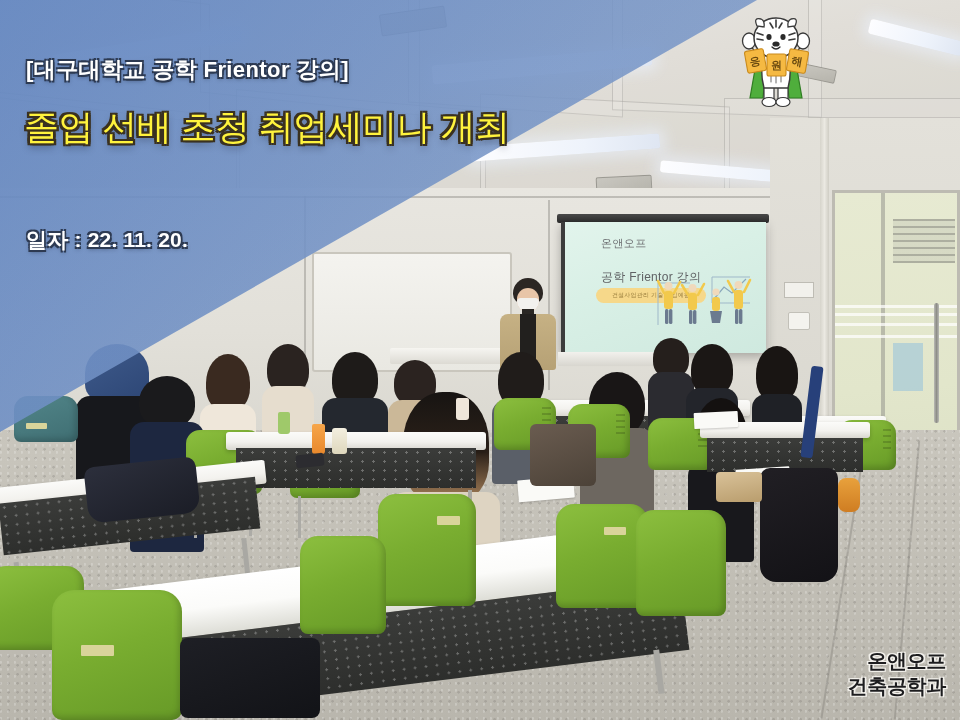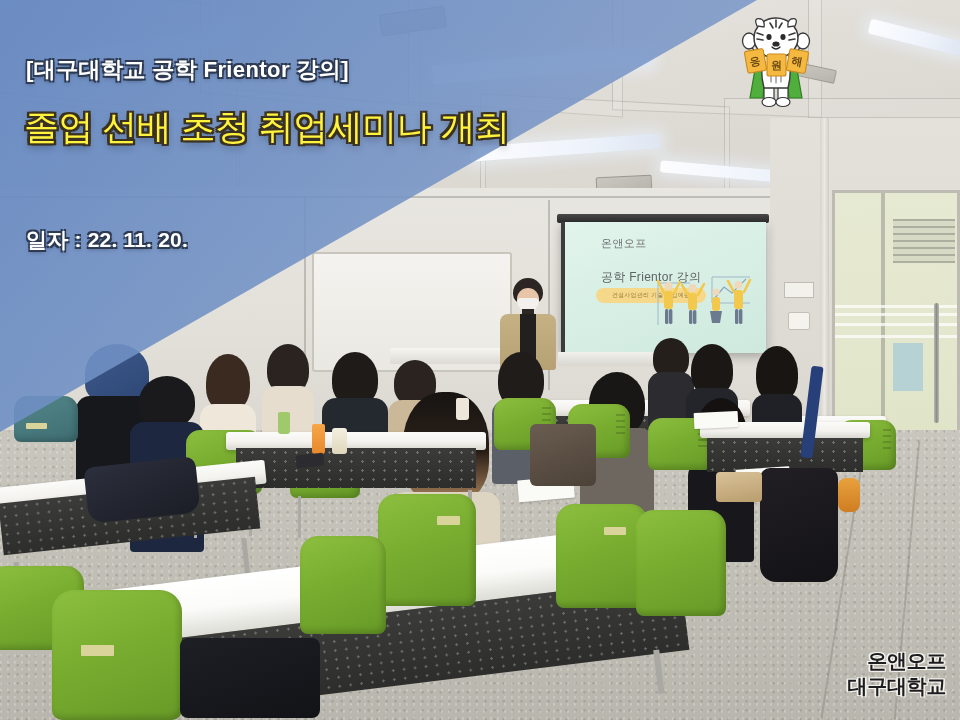--- a/index.html
+++ b/index.html
@@ -585,16 +585,16 @@
       <text x="43.5" y="55" font-family="'DejaVu Sans',sans-serif" font-size="11" font-weight="700" fill="#6a4a10" text-anchor="middle">원</text>
     </g>
     <g>
       <rect x="55" y="36" width="19" height="22" rx="2" fill="#f5b942" stroke="#c98a1c" stroke-width="1.1" transform="rotate(10 64 47)"></rect>
       <text x="64" y="51" font-family="'DejaVu Sans',sans-serif" font-size="11" font-weight="700" fill="#6a4a10" text-anchor="middle" transform="rotate(10 64 47)">해</text>
     </g>
   </svg>
 
   <div class="credit">
     <div>온앤오프</div>
-    <div>대구대학교</div>
+    <div>건축공학과</div>
   </div>
 
 </div>
 
 </body></html>

